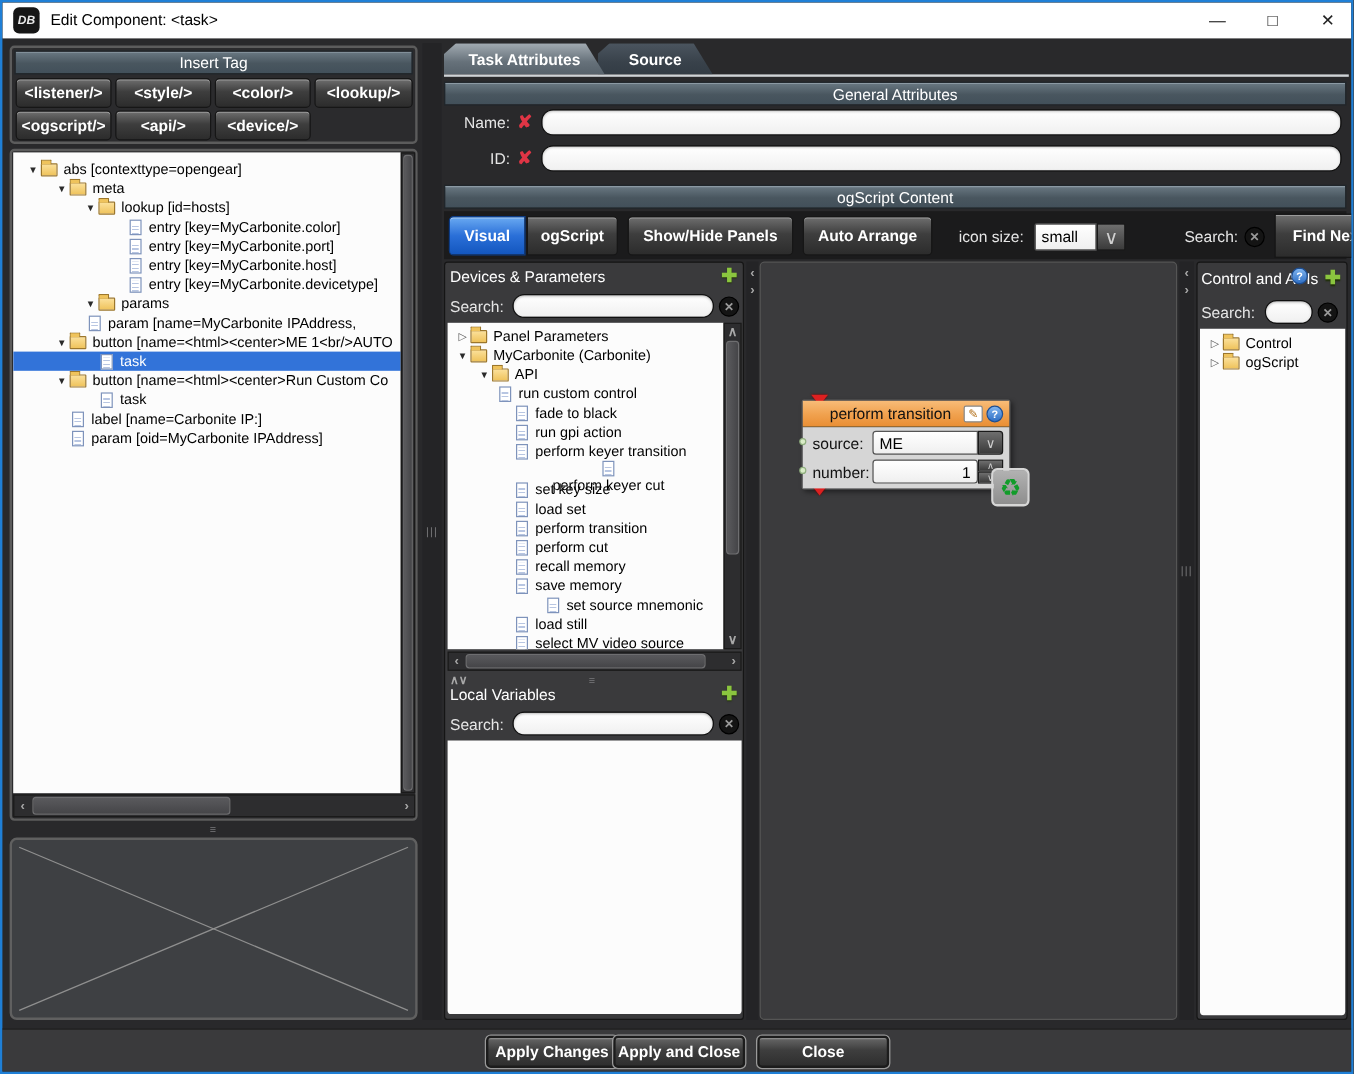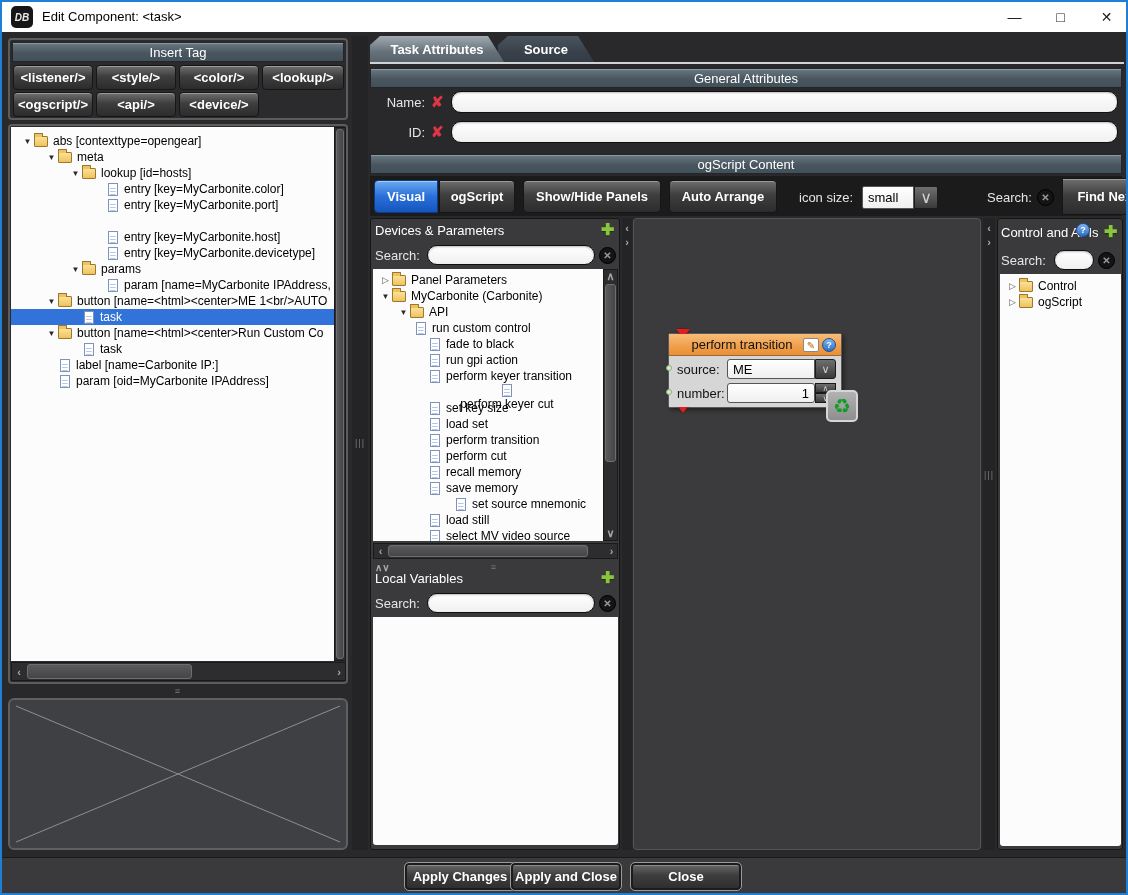--- a/index.html
+++ b/index.html
@@ -130,36 +130,36 @@
         <div class="trow" style="padding-left: 82px;">
           <span class="tw "></span>
           <span class="ico-file"></span>
           <span class="tlabel">entry [key=MyCarbonite.color]</span>
         </div>
         <div class="trow" style="padding-left: 82px;">
           <span class="tw "></span>
           <span class="ico-file"></span>
           <span class="tlabel">entry [key=MyCarbonite.port]</span>
         </div>
-        <div class="trow" style="padding-left: 82px; margin-top: 16px;">
+        <div class="trow" style="padding-left: 82px;">
           <span class="tw "></span>
           <span class="ico-file"></span>
           <span class="tlabel">entry [key=MyCarbonite.host]</span>
         </div>
         <div class="trow" style="padding-left: 82px;">
           <span class="tw "></span>
           <span class="ico-file"></span>
           <span class="tlabel">entry [key=MyCarbonite.devicetype]</span>
         </div>
         <div class="trow" style="padding-left: 58px;">
           <span class="tw tw-e">▼</span>
           <span class="ico-folder"></span>
           <span class="tlabel">params</span>
         </div>
-        <div class="trow" style="padding-left: 82px;">
+        <div class="trow" style="padding-left: 48px;">
           <span class="tw "></span>
           <span class="ico-file"></span>
           <span class="tlabel">param [name=MyCarbonite IPAddress,</span>
         </div>
         <div class="trow" style="padding-left: 34px;">
           <span class="tw tw-e">▼</span>
           <span class="ico-folder"></span>
           <span class="tlabel">button [name=&lt;html&gt;&lt;center&gt;ME 1&lt;br/&gt;AUTO</span>
         </div>
         <div class="trow sel" style="padding-left: 58px;">

